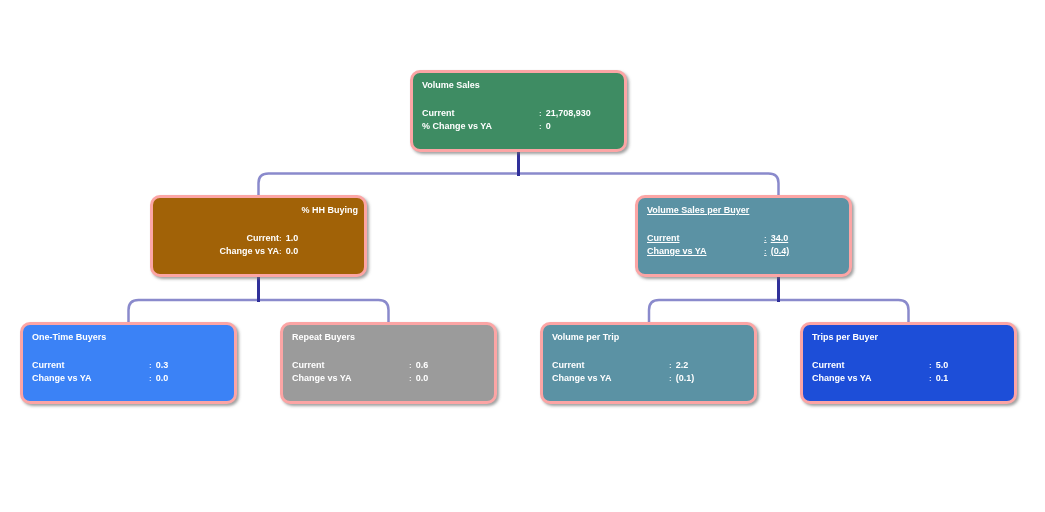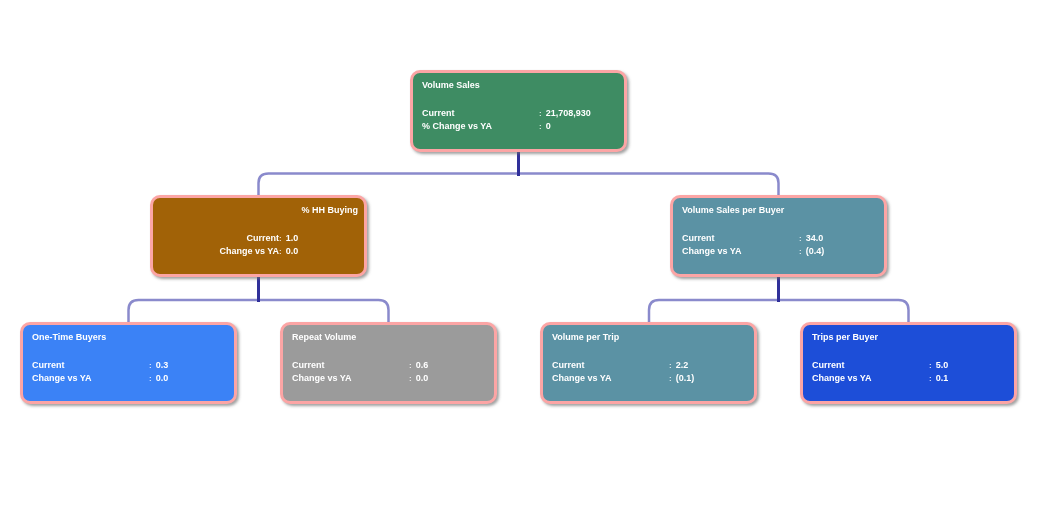--- a/index.html
+++ b/index.html
@@ -39,21 +39,21 @@
     display: flex;
     align-items: baseline;
     line-height: 13px;
     white-space: nowrap;
   }
   .lbl { width: 117px; flex: 0 0 117px; }
   .sep { opacity: 0.8; font-size: 8px; }
   .val { margin-left: 4px; }
   .n0 { left: 410px; top: 70px; }
   .n1 { left: 150px; top: 195px; }
-  .n2 { left: 670px; top: 195px; }
+  .n2 { left: 635px; top: 195px; text-decoration: underline; }
   .n3 { left: 20px;  top: 322px; }
   .n4 { left: 280px; top: 322px; }
   .n5 { left: 540px; top: 322px; }
   .n6 { left: 800px; top: 322px; }
 </style>
 </head>
 <body>
 
 <div id="canvas">
 
@@ -118,21 +118,21 @@
       <span class="val">0.3</span>
     </div>
     <div class="row">
       <span class="lbl">Change vs YA</span>
       <span class="sep">:</span>
       <span class="val">0.0</span>
     </div>
   </div>
 
   <div class="node n4" style="background: rgb(155, 155, 155);">
-    <div class="node-title">Repeat Volume</div>
+    <div class="node-title">Repeat Buyers</div>
     <div class="row">
       <span class="lbl">Current</span>
       <span class="sep">:</span>
       <span class="val">0.6</span>
     </div>
     <div class="row">
       <span class="lbl">Change vs YA</span>
       <span class="sep">:</span>
       <span class="val">0.0</span>
     </div>

